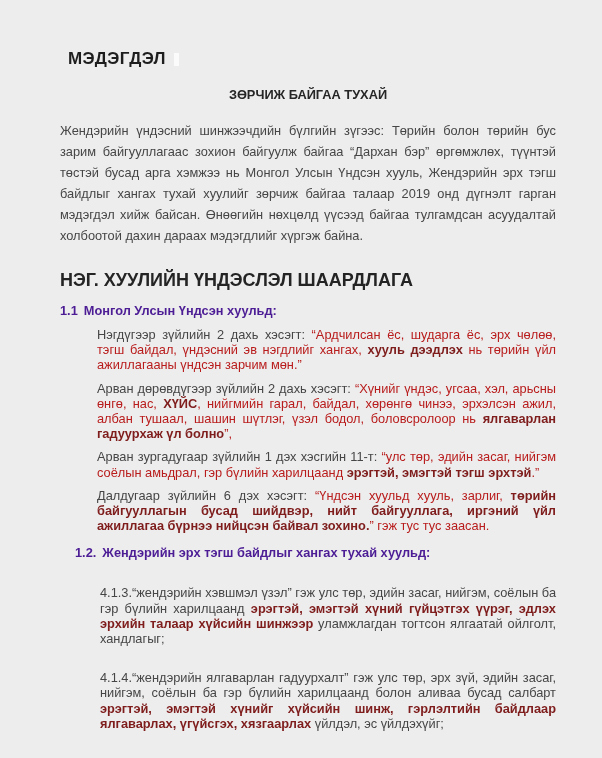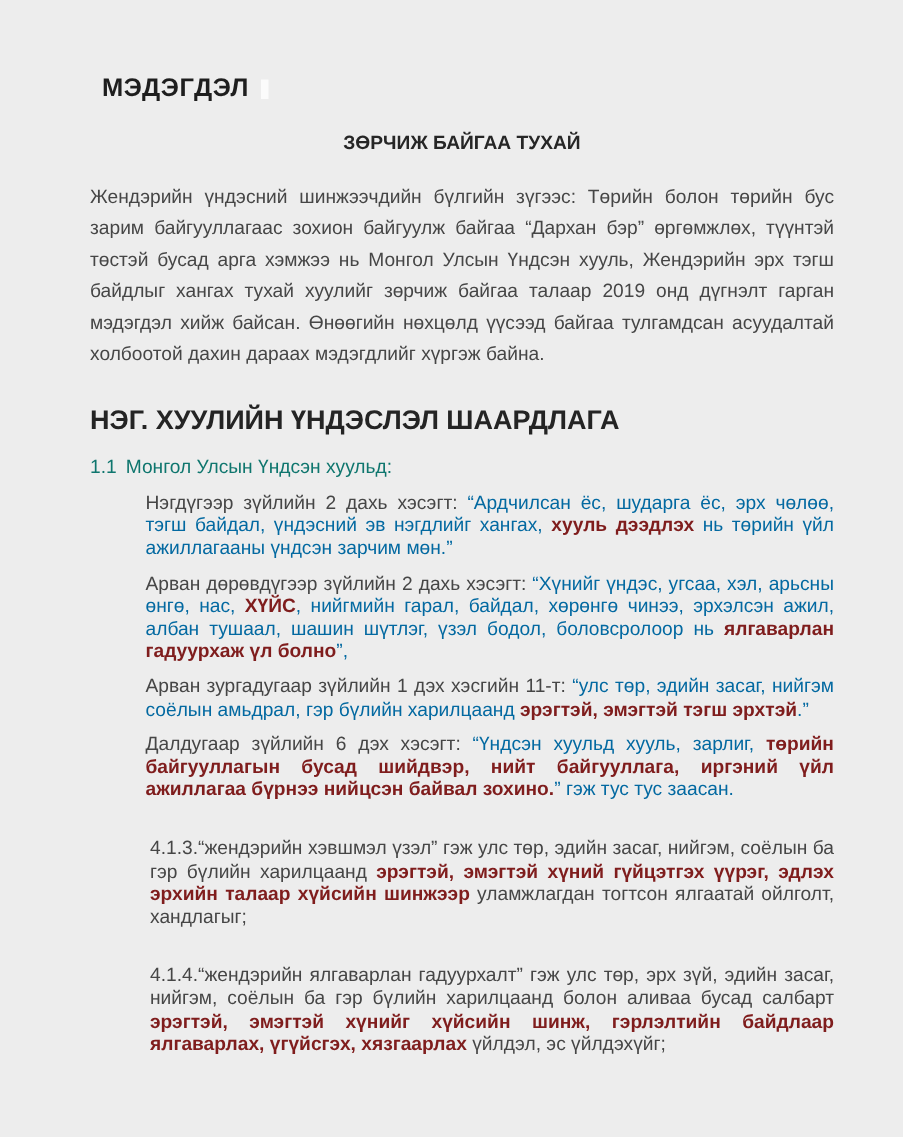--- a/index.html
+++ b/index.html
@@ -38,34 +38,34 @@
     text-align: justify;
   }
   .intro { margin-top: 14px; line-height: 21px; }
 
   .section-heading {
     margin-top: 12px; font-size: 18px; font-weight: bold;
     color: #242424; line-height: 16px; padding-top: 14px;
   }
 
   .subsection {
-    margin-top: 15px; font-size: 12.8px; font-weight: normal;
-    color: #0f766e; line-height: 16px;
+    margin-top: 15px; font-size: 12.8px; font-weight: bold;
+    color: #4c1d95; line-height: 16px;
   }
   .subsection .num { margin-right: 6px; }
   .subsection.sub-1-2 { margin-left: 15px; margin-top: 12px; }
 
   .clause {
     margin-left: 37px; margin-top: 8px; line-height: 15.2px;
   }
   .clause.lvl-4 { margin-left: 40px; margin-top: 24px; }
   .clause:first-of-type { margin-top: 8px; }
 
   .run-n { color: #464646; }
-  .run-q { color: #0369a1; }
+  .run-q { color: #b91c1c; }
   .run-b { color: #7f1d1d; font-weight: bold; }
 </style>
 </head>
 <body>
 
 <div class="page">
   <div class="content">
 
     <div class="doc-title-row">
       <span class="doc-title">МЭДЭГДЭЛ</span>
@@ -82,18 +82,21 @@
 
     <div class="subsection sub-1-1">
       <span class="num">1.1</span><span>Монгол Улсын Үндсэн хуульд:</span>
     </div>
 
     <p class="body-text clause"><span class="run-n">Нэгдүгээр зүйлийн 2 дахь хэсэгт: </span><span class="run-q">“Ардчилсан ёс, шударга ёс, эрх чөлөө, тэгш байдал, үндэсний эв нэгдлийг хангах, </span><span class="run-b">хууль дээдлэх</span><span class="run-q"> нь төрийн үйл ажиллагааны үндсэн зарчим мөн.”</span></p>
     <p class="body-text clause"><span class="run-n">Арван дөрөвдүгээр зүйлийн 2 дахь хэсэгт: </span><span class="run-q">“Хүнийг үндэс, угсаа, хэл, арьсны өнгө, нас, </span><span class="run-b">ХҮЙС</span><span class="run-q">, нийгмийн гарал, байдал, хөрөнгө чинээ, эрхэлсэн ажил, албан тушаал, шашин шүтлэг, үзэл бодол, боловсролоор нь </span><span class="run-b">ялгаварлан гадуурхаж үл болно</span><span class="run-q">”,</span></p>
     <p class="body-text clause"><span class="run-n">Арван зургадугаар зүйлийн 1 дэх хэсгийн 11-т: </span><span class="run-q">“улс төр, эдийн засаг, нийгэм соёлын амьдрал, гэр бүлийн харилцаанд </span><span class="run-b">эрэгтэй, эмэгтэй тэгш эрхтэй</span><span class="run-q">.”</span></p>
     <p class="body-text clause"><span class="run-n">Далдугаар зүйлийн 6 дэх хэсэгт: </span><span class="run-q">“Үндсэн хуульд хууль, зарлиг, </span><span class="run-b">төрийн байгууллагын бусад шийдвэр, нийт байгууллага, иргэний үйл ажиллагаа бүрнээ нийцсэн байвал зохино.</span><span class="run-q">” гэж тус тус заасан.</span></p>
 
+    <div class="subsection sub-1-2">
+      <span class="num">1.2.</span><span>Жендэрийн эрх тэгш байдлыг хангах тухай хуульд:</span>
+    </div>
 
     <p class="body-text clause lvl-4"><span class="run-n">4.1.3.“жендэрийн хэвшмэл үзэл” гэж улс төр, эдийн засаг, нийгэм, соёлын ба гэр бүлийн харилцаанд </span><span class="run-b">эрэгтэй, эмэгтэй хүний гүйцэтгэх үүрэг, эдлэх эрхийн талаар хүйсийн шинжээр</span><span class="run-n"> уламжлагдан тогтсон ялгаатай ойлголт, хандлагыг;</span></p>
     <p class="body-text clause lvl-4"><span class="run-n">4.1.4.“жендэрийн ялгаварлан гадуурхалт” гэж улс төр, эрх зүй, эдийн засаг, нийгэм, соёлын ба гэр бүлийн харилцаанд болон аливаа бусад салбарт </span><span class="run-b">эрэгтэй, эмэгтэй хүнийг хүйсийн шинж, гэрлэлтийн байдлаар ялгаварлах, үгүйсгэх, хязгаарлах</span><span class="run-n"> үйлдэл, эс үйлдэхүйг;</span></p>
 
   </div>
 </div>
 
 </body></html>

